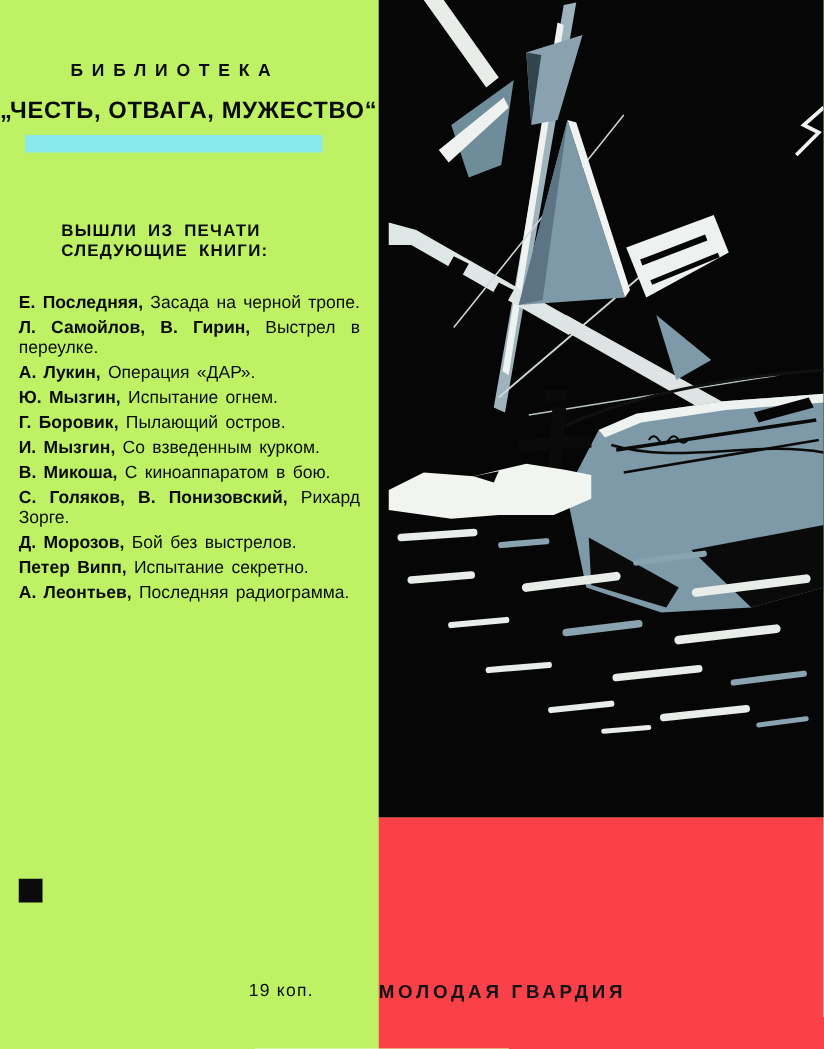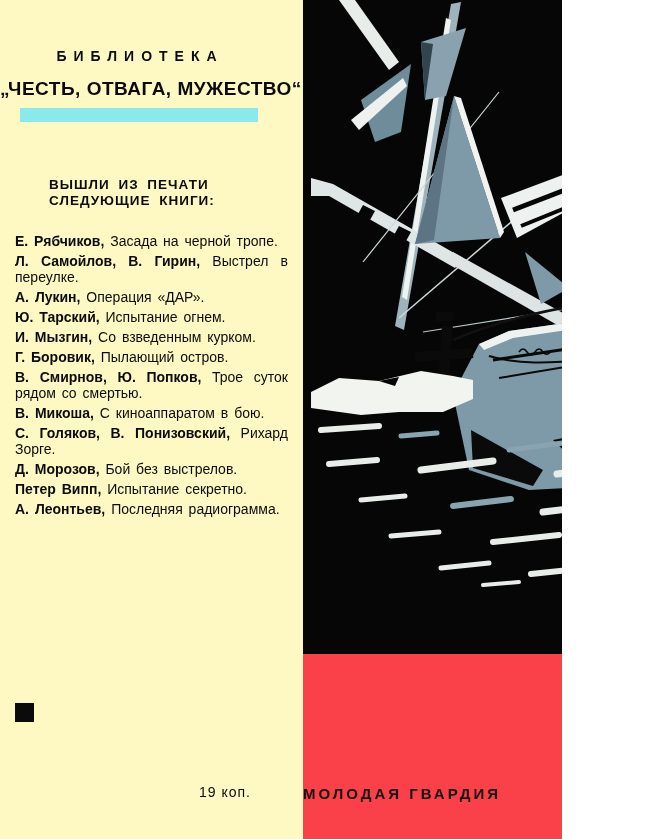--- a/index.html
+++ b/index.html
@@ -1,19 +1,19 @@
 <!DOCTYPE html>
 <html><head>
 <meta charset="utf-8">
 <style>
   html, body { margin: 0; padding: 0; background: #ffffff; }
   .page {
     position: relative;
-    width: 562px; height: 839px;
-    background: #fef9c3;
+    width: 659px; height: 839px;
+    background: #bef264;
     overflow: hidden;
     font-family: "Liberation Sans", "DejaVu Sans", sans-serif;
     color: #0b0b0b;
   }
 
   
   .series-label {
     position: absolute; left: 0; top: 48px; width: 280px;
     text-align: center; font-size: 14px; font-weight: bold;
     letter-spacing: 7px; white-space: nowrap;
@@ -76,33 +76,32 @@
   <div class="series-label">БИБЛИОТЕКА</div>
   <div class="series-title">„ЧЕСТЬ, ОТВАГА, МУЖЕСТВО“</div>
   <div class="cyan-bar" style="background: rgb(138, 233, 237);"></div>
 
   <div class="list-heading">
     <div>ВЫШЛИ ИЗ ПЕЧАТИ</div>
     <div>СЛЕДУЮЩИЕ КНИГИ:</div>
   </div>
 
   <div class="book-list">
-  <p class="book"><span class="author">Е. Рябчиков,</span><span class="title"> Засада на черной тропе.</span></p>
+  <p class="book"><span class="author">Е. Последняя,</span><span class="title"> Засада на черной тропе.</span></p>
 
   <p class="book"><span class="author">Л. Самойлов, В. Гирин,</span><span class="title"> Выстрел в переулке.</span></p>
 
   <p class="book"><span class="author">А. Лукин,</span><span class="title"> Операция «ДАР».</span></p>
 
-  <p class="book"><span class="author">Ю. Тарский,</span><span class="title"> Испытание огнем.</span></p>
+  <p class="book"><span class="author">Ю. Мызгин,</span><span class="title"> Испытание огнем.</span></p>
+
+  <p class="book"><span class="author">Г. Боровик,</span><span class="title"> Пылающий остров.</span></p>
 
   <p class="book"><span class="author">И. Мызгин,</span><span class="title"> Со взведенным курком.</span></p>
 
-  <p class="book"><span class="author">Г. Боровик,</span><span class="title"> Пылающий остров.</span></p>
-
-  <p class="book"><span class="author">В. Смирнов, Ю. Попков,</span><span class="title"> Трое суток рядом со смертью.</span></p>
 
   <p class="book"><span class="author">В. Микоша,</span><span class="title"> С киноаппаратом в бою.</span></p>
 
   <p class="book"><span class="author">С. Голяков, В. Понизовский,</span><span class="title"> Рихард Зорге.</span></p>
 
   <p class="book"><span class="author">Д. Морозов,</span><span class="title"> Бой без выстрелов.</span></p>
 
   <p class="book"><span class="author">Петер Випп,</span><span class="title"> Испытание секретно.</span></p>
 
   <p class="book"><span class="author">А. Леонтьев,</span><span class="title"> Последняя радиограмма.</span></p>

